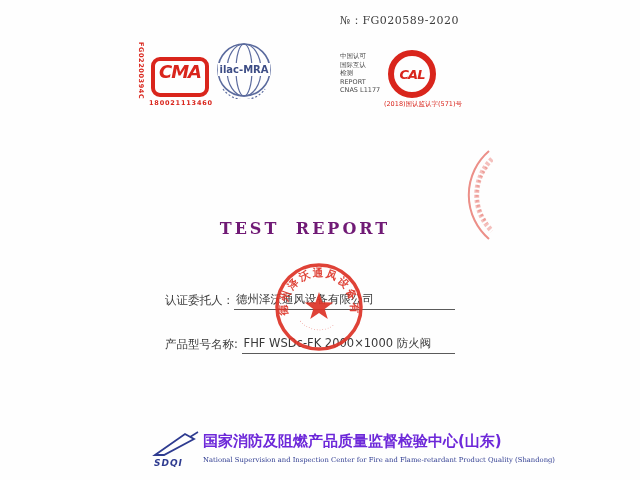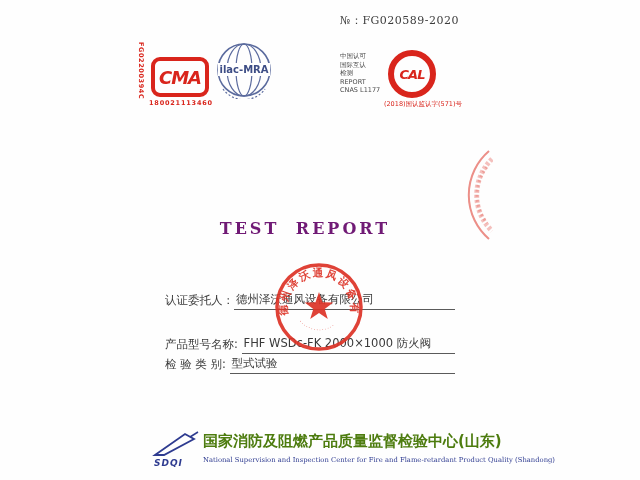--- a/index.html
+++ b/index.html
@@ -10,21 +10,21 @@
   .abs{position:absolute;}
 
   
   .report-no{left:340px;top:13px;font-family:"DejaVu Serif",serif;font-size:11px;
     letter-spacing:.5px;color:#3c3c3c;white-space:nowrap;}
 
   
   .side-code{left:137px;top:42px;height:62px;writing-mode:vertical-rl;text-orientation:mixed;
     font-size:6.5px;color:#d9251c;letter-spacing:.6px;font-weight:bold;}
   .cma-box{left:151px;top:57px;width:50px;height:32px;border:4px solid #d9251c;border-radius:9px;
-    display:flex;align-items:center;justify-content:center;}
+    display:flex;justify-content:center;}
   .cma-box span{font-weight:bold;font-style:italic;font-size:18px;color:#d9251c;letter-spacing:-1px;}
   .cma-number{left:149px;top:99px;width:62px;text-align:center;font-size:6.5px;color:#d9251c;
     letter-spacing:.8px;font-weight:bold;white-space:nowrap;}
   .ilac-svg{left:216px;top:41px;}
   .cnas-ellipse{left:281px;top:55px;width:44px;height:28px;border:5px solid #2b3a8c;border-radius:50%;
     display:flex;align-items:center;justify-content:center;}
   .cnas-ellipse span{font-weight:bold;font-size:11px;color:#2b3a8c;letter-spacing:0;}
   .cnas-text{left:340px;top:52px;line-height:8.5px;font-size:6.5px;color:#4a4a4a;}
   .cnas-text div{white-space:nowrap;}
   .cal-ring{left:388px;top:50px;width:36px;height:36px;border:6px solid #d9251c;border-radius:50%;
@@ -47,21 +47,21 @@
   .row-2{top:336px;}
   .row-3{top:356px;}
 
   
   .seal-svg{left:273px;top:261px;opacity:.92;}
   .edge-stamp{left:451px;top:147px;}
 
   
   .footer-logo{left:152px;top:428px;}
   .footer-zh{left:203px;top:432px;width:276px;font-size:15px;font-weight:bold;
-    color:#4d7c0f;white-space:nowrap;}
+    color:#6d28d9;white-space:nowrap;}
   .footer-en{left:203px;top:456px;width:276px;text-align:center;font-family:"DejaVu Serif",serif;
     font-size:6.8px;color:#2e3b90;white-space:nowrap;}
 </style>
 </head>
 <body>
 
 <div class="canvas">
 
   <div class="abs report-no">
     <span>№：</span><span>FG020589-2020</span>
@@ -106,24 +106,20 @@
   </svg>
 
   <div class="abs field-row row-1">
     <span class="field-label">认证委托人：</span>
     <span class="field-value">德州泽沃通风设备有限公司</span>
   </div>
   <div class="abs field-row row-2">
     <span class="field-label">产品型号名称: </span>
     <span class="field-value">FHF WSDc-FK 2000×1000 防火阀</span>
   </div>
-  <div class="abs field-row row-3">
-    <span class="field-label">检 验 类 别: </span>
-    <span class="field-value">型式试验</span>
-  </div>
 
   <svg class="abs seal-svg" width="92" height="94" viewBox="0 0 92 94">
     <defs>
       <path id="sealArc" d="M 15.5,57 A 32,32 0 1 1 76.5,57" fill="none"></path>
       <path id="sealBot" d="M 25,60 A 26,26 0 0 0 67,60" fill="none"></path>
     </defs>
     <circle cx="46" cy="46" r="42" fill="none" stroke="#dd3327" stroke-width="3.5"></circle>
     <polygon points="46,31 49.5,41.2 60.3,41.4 51.7,47.9 54.8,58.1 46,52 37.2,58.1 40.3,47.9 31.7,41.4 42.5,41.2" fill="#dd3327"></polygon>
     <text font-size="10.5" font-weight="bold" fill="#dd3327">
       <textPath href="#sealArc" textLength="150" startOffset="3">德州泽沃通风设备有限公司</textPath>

